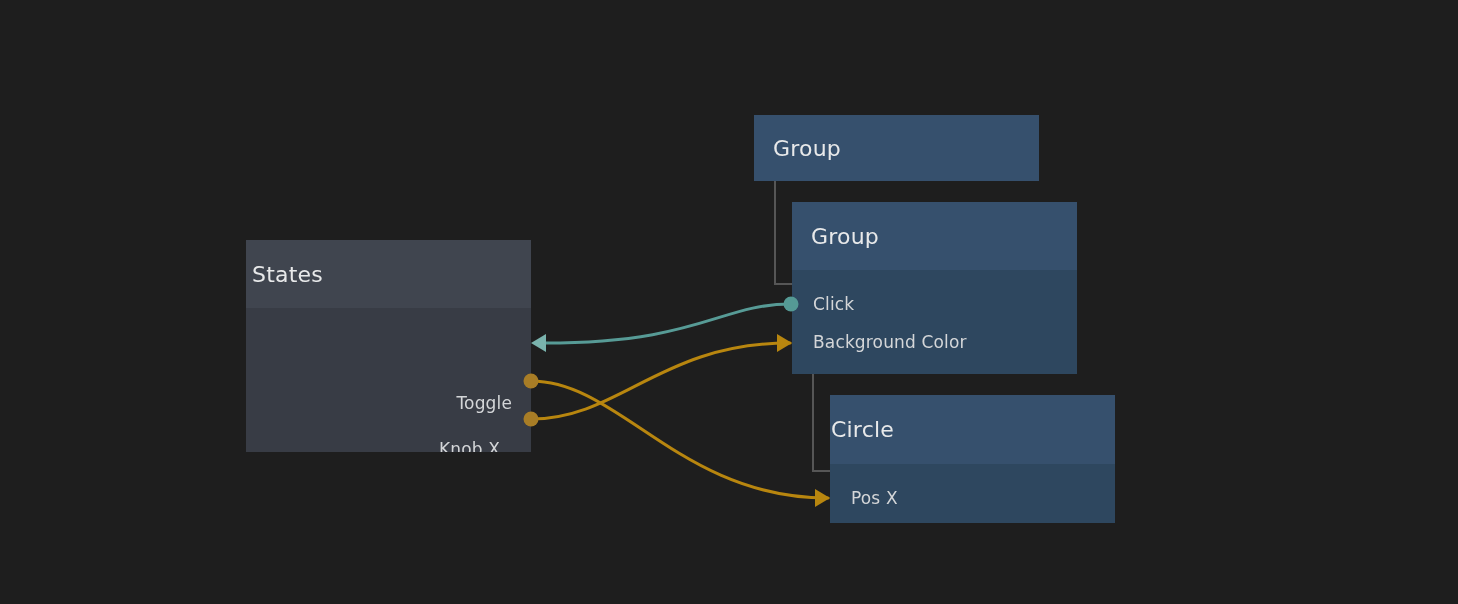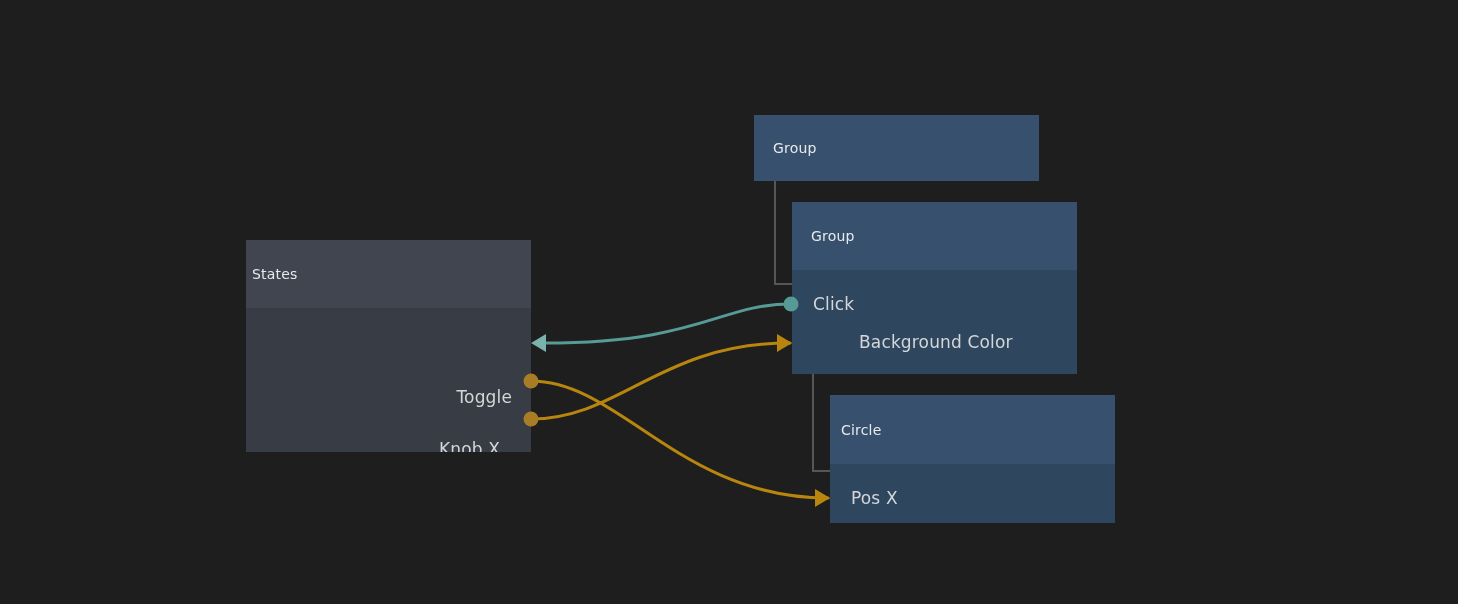--- a/index.html
+++ b/index.html
@@ -50,21 +50,21 @@
     overflow: hidden;
   }
   .node-header {
     box-sizing: border-box;
     width: 100%;
     display: flex;
     align-items: center;
   }
   .node-title {
     color: #e8e9ea;
-    font-size: 14px;
+    font-size: 22px;
     font-weight: 400;
     letter-spacing: 0.2px;
     white-space: nowrap;
   }
   .node-body {
     box-sizing: border-box;
     width: 100%;
     position: relative;
     text-align: center;
   }
@@ -152,21 +152,21 @@
 
   <div class="tree-bracket" style="left:774px; top:181px; width:19px; height:102px;"></div>
 
   <div class="tree-bracket" style="left:812px; top:374px; width:19px; height:96px;"></div>
 
   <div class="node node-gray" style="left:246px; top:240px; width:285px; height:212px;">
     <div class="node-header" style="height:68px; padding-left:6px;">
       <span class="node-title">States</span>
     </div>
     <div class="node-body" style="height:144px;">
-      <div class="port-row out" style="top:89px; padding-right:19px;margin-left:20px;">
+      <div class="port-row out" style="top:95px; padding-right:19px;margin-left:20px;">
         <span class="port-label">Toggle</span>
       </div>
       <div class="port-row out" style="top:141px; padding-right:31px;">
         <span class="port-label">Knob X</span>
       </div>
 
     </div>
   </div>
 
   <div class="arrow arrow-left" style="left:531px; top:343px;"></div>
@@ -180,31 +180,31 @@
   </div>
 
   <div class="node node-blue" style="left:792px; top:202px; width:285px; height:172px;">
     <div class="node-header" style="height:68px; padding-left:19px;">
       <span class="node-title">Group</span>
     </div>
     <div class="node-body" style="height:104px;">
       <div class="port-row in" style="top:34px;">
         <span class="port-label">Click</span>
       </div>
-      <div class="port-row in" style="top:72px;padding-left:46px;">
+      <div class="port-row in" style="top:72px;">
         <span class="port-label">Background Color</span>
       </div>
     </div>
   </div>
 
   <div class="port-dot dot-teal" style="left:791px; top:304px;"></div>
   <div class="arrow arrow-right" style="left:792px; top:343px;"></div>
 
   <div class="node node-blue" style="left:830px; top:395px; width:285px; height:136px;">
-    <div class="node-header" style="height:69px; padding-left:11px;">
+    <div class="node-header" style="height:69px; padding-left:1px;">
       <span class="node-title">Circle</span>
     </div>
     <div class="node-body" style="height:59px;">
       <div class="port-row in" style="top:34px;">
         <span class="port-label">Pos X</span>
       </div>
     </div>
   </div>
 
   <div class="arrow arrow-right" style="left:830px; top:498px;"></div>

